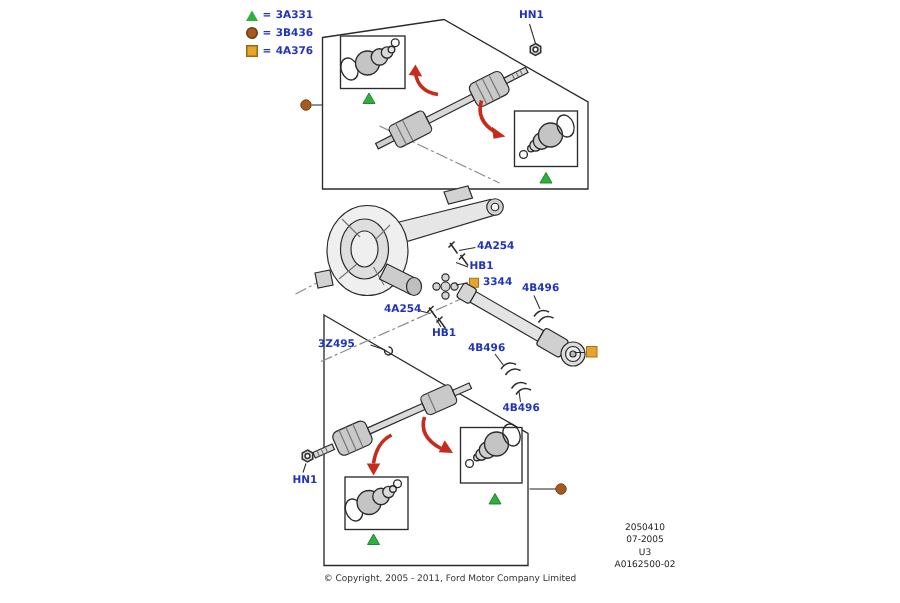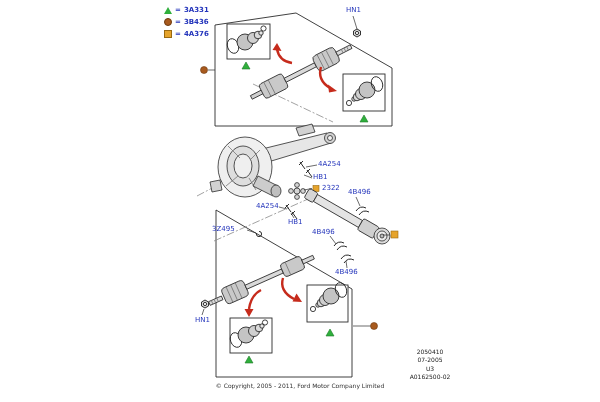--- a/index.html
+++ b/index.html
@@ -1,19 +1,19 @@
 <!DOCTYPE html>
 <html><head>
 <meta charset="utf-8">
 <style>
   html,body{margin:0;padding:0;background:#fff;}
   #canvas{position:relative;width:600px;height:402px;background:#ffffff;
           font-family:"DejaVu Sans","Liberation Sans",sans-serif;overflow:hidden;}
   #art{position:absolute;left:0;top:0;}
-  .callout{position:absolute;color:#2233bb;font-size:7px;font-weight:normal;line-height:1;white-space:nowrap;cursor:pointer;}
+  .callout{position:absolute;color:#2233bb;font-size:7px;font-weight:bold;line-height:1;white-space:nowrap;cursor:pointer;}
   .legend{position:absolute;left:164px;top:4px;}
   .legend-row{display:flex;align-items:center;height:12px;gap:3px;color:#2233bb;font-size:7px;font-weight:bold;}
   .sym{display:inline-block;}
   .sym-tri{width:0;height:0;border-left:4px solid transparent;border-right:4px solid transparent;border-bottom:7px solid #2faf3c;}
   .sym-circ{width:6px;height:6px;border-radius:50%;background:#a85a1e;border:1px solid #6d3a10;}
   .sym-sq{width:6px;height:6px;background:#e6a42c;border:1px solid #9a6a12;}
   .footer-doc{position:absolute;left:394px;top:348px;width:72px;text-align:center;
               font-size:6px;color:#222;line-height:1.4;}
   .copyright{position:absolute;left:0;top:382px;width:600px;text-align:center;font-size:6px;color:#333;}
 </style>
@@ -214,21 +214,21 @@
     <div class="legend-row">
       <span class="sym sym-sq"></span>
       <span>=</span>
       <span>4A376</span>
     </div>
   </div>
 
   <div class="callout" style="left:346px;top:7px">HN1</div>
   <div class="callout" style="left:318px;top:161px">4A254</div>
   <div class="callout" style="left:313px;top:174px">HB1</div>
-  <div class="callout" style="left:322px;top:185px">2322</div>
+  <div class="callout" style="left:322px;top:185px">3344</div>
   <div class="callout" style="left:348px;top:189px">4B496</div>
   <div class="callout" style="left:256px;top:203px">4A254</div>
   <div class="callout" style="left:288px;top:219px">HB1</div>
   <div class="callout" style="left:312px;top:229px">4B496</div>
   <div class="callout" style="left:212px;top:226px">3Z495</div>
   <div class="callout" style="left:335px;top:269px">4B496</div>
   <div class="callout" style="left:195px;top:317px">HN1</div>
 
   <div class="footer-doc">
     <div>2050410</div>

